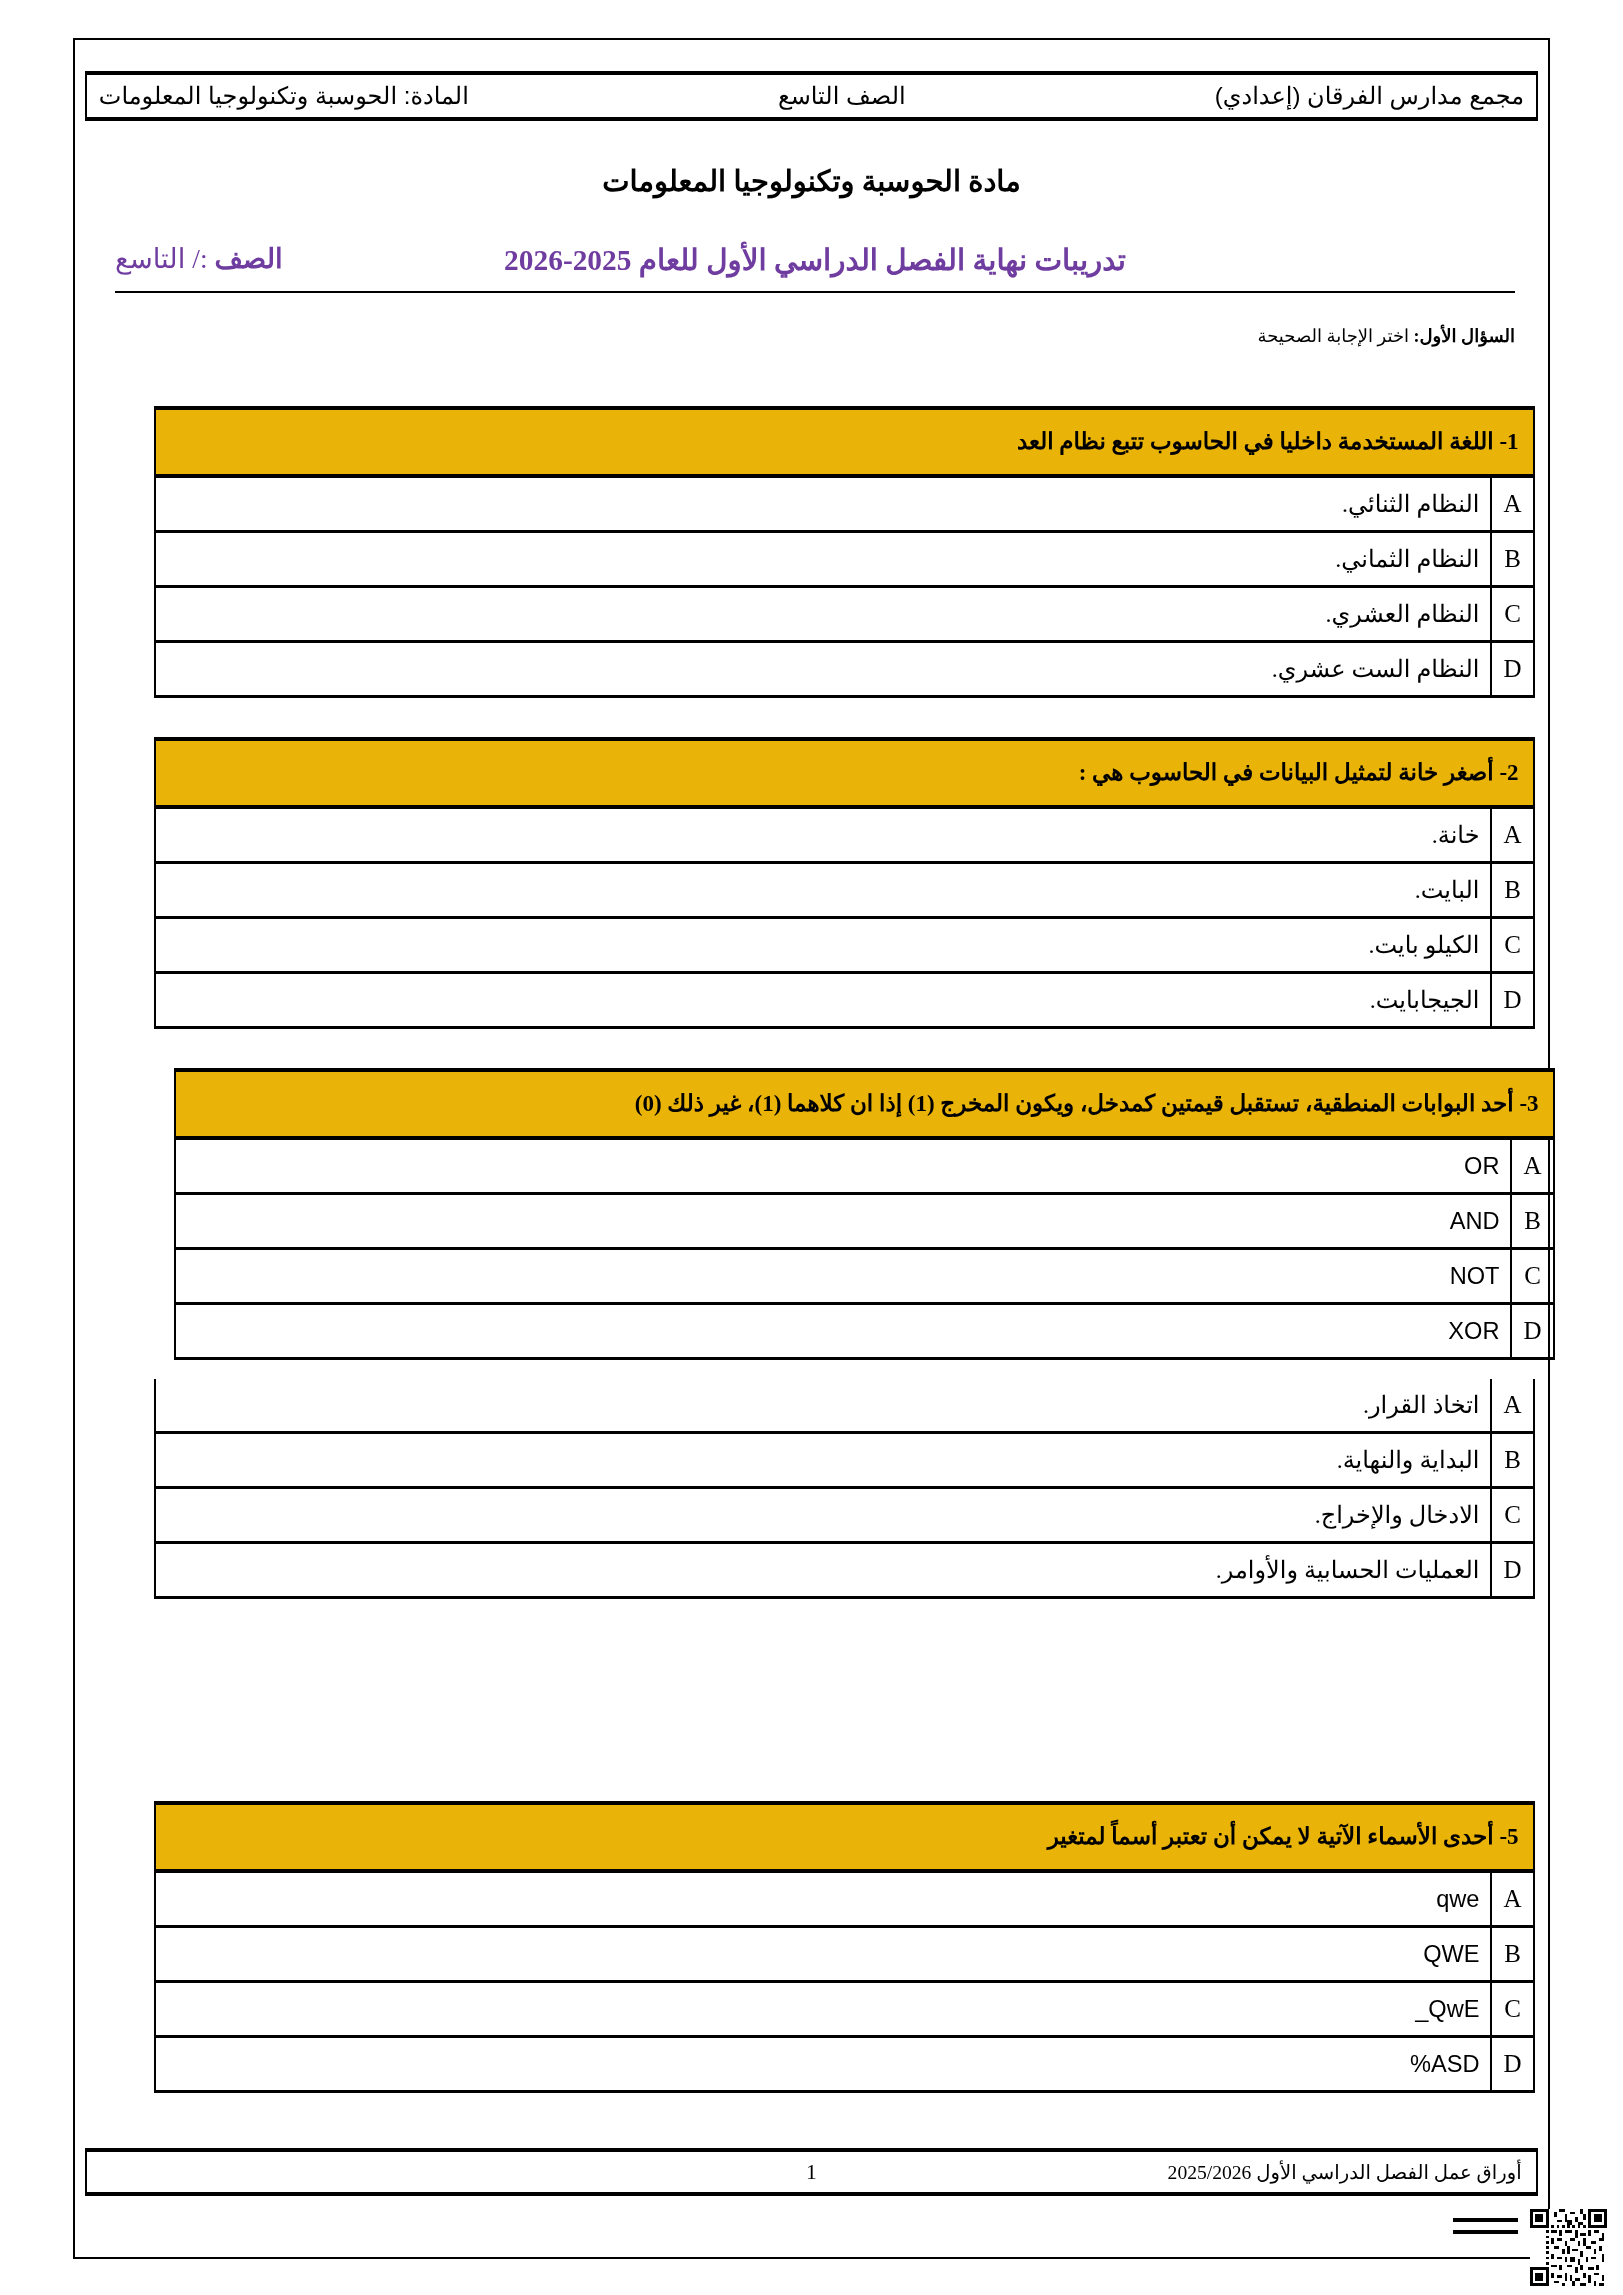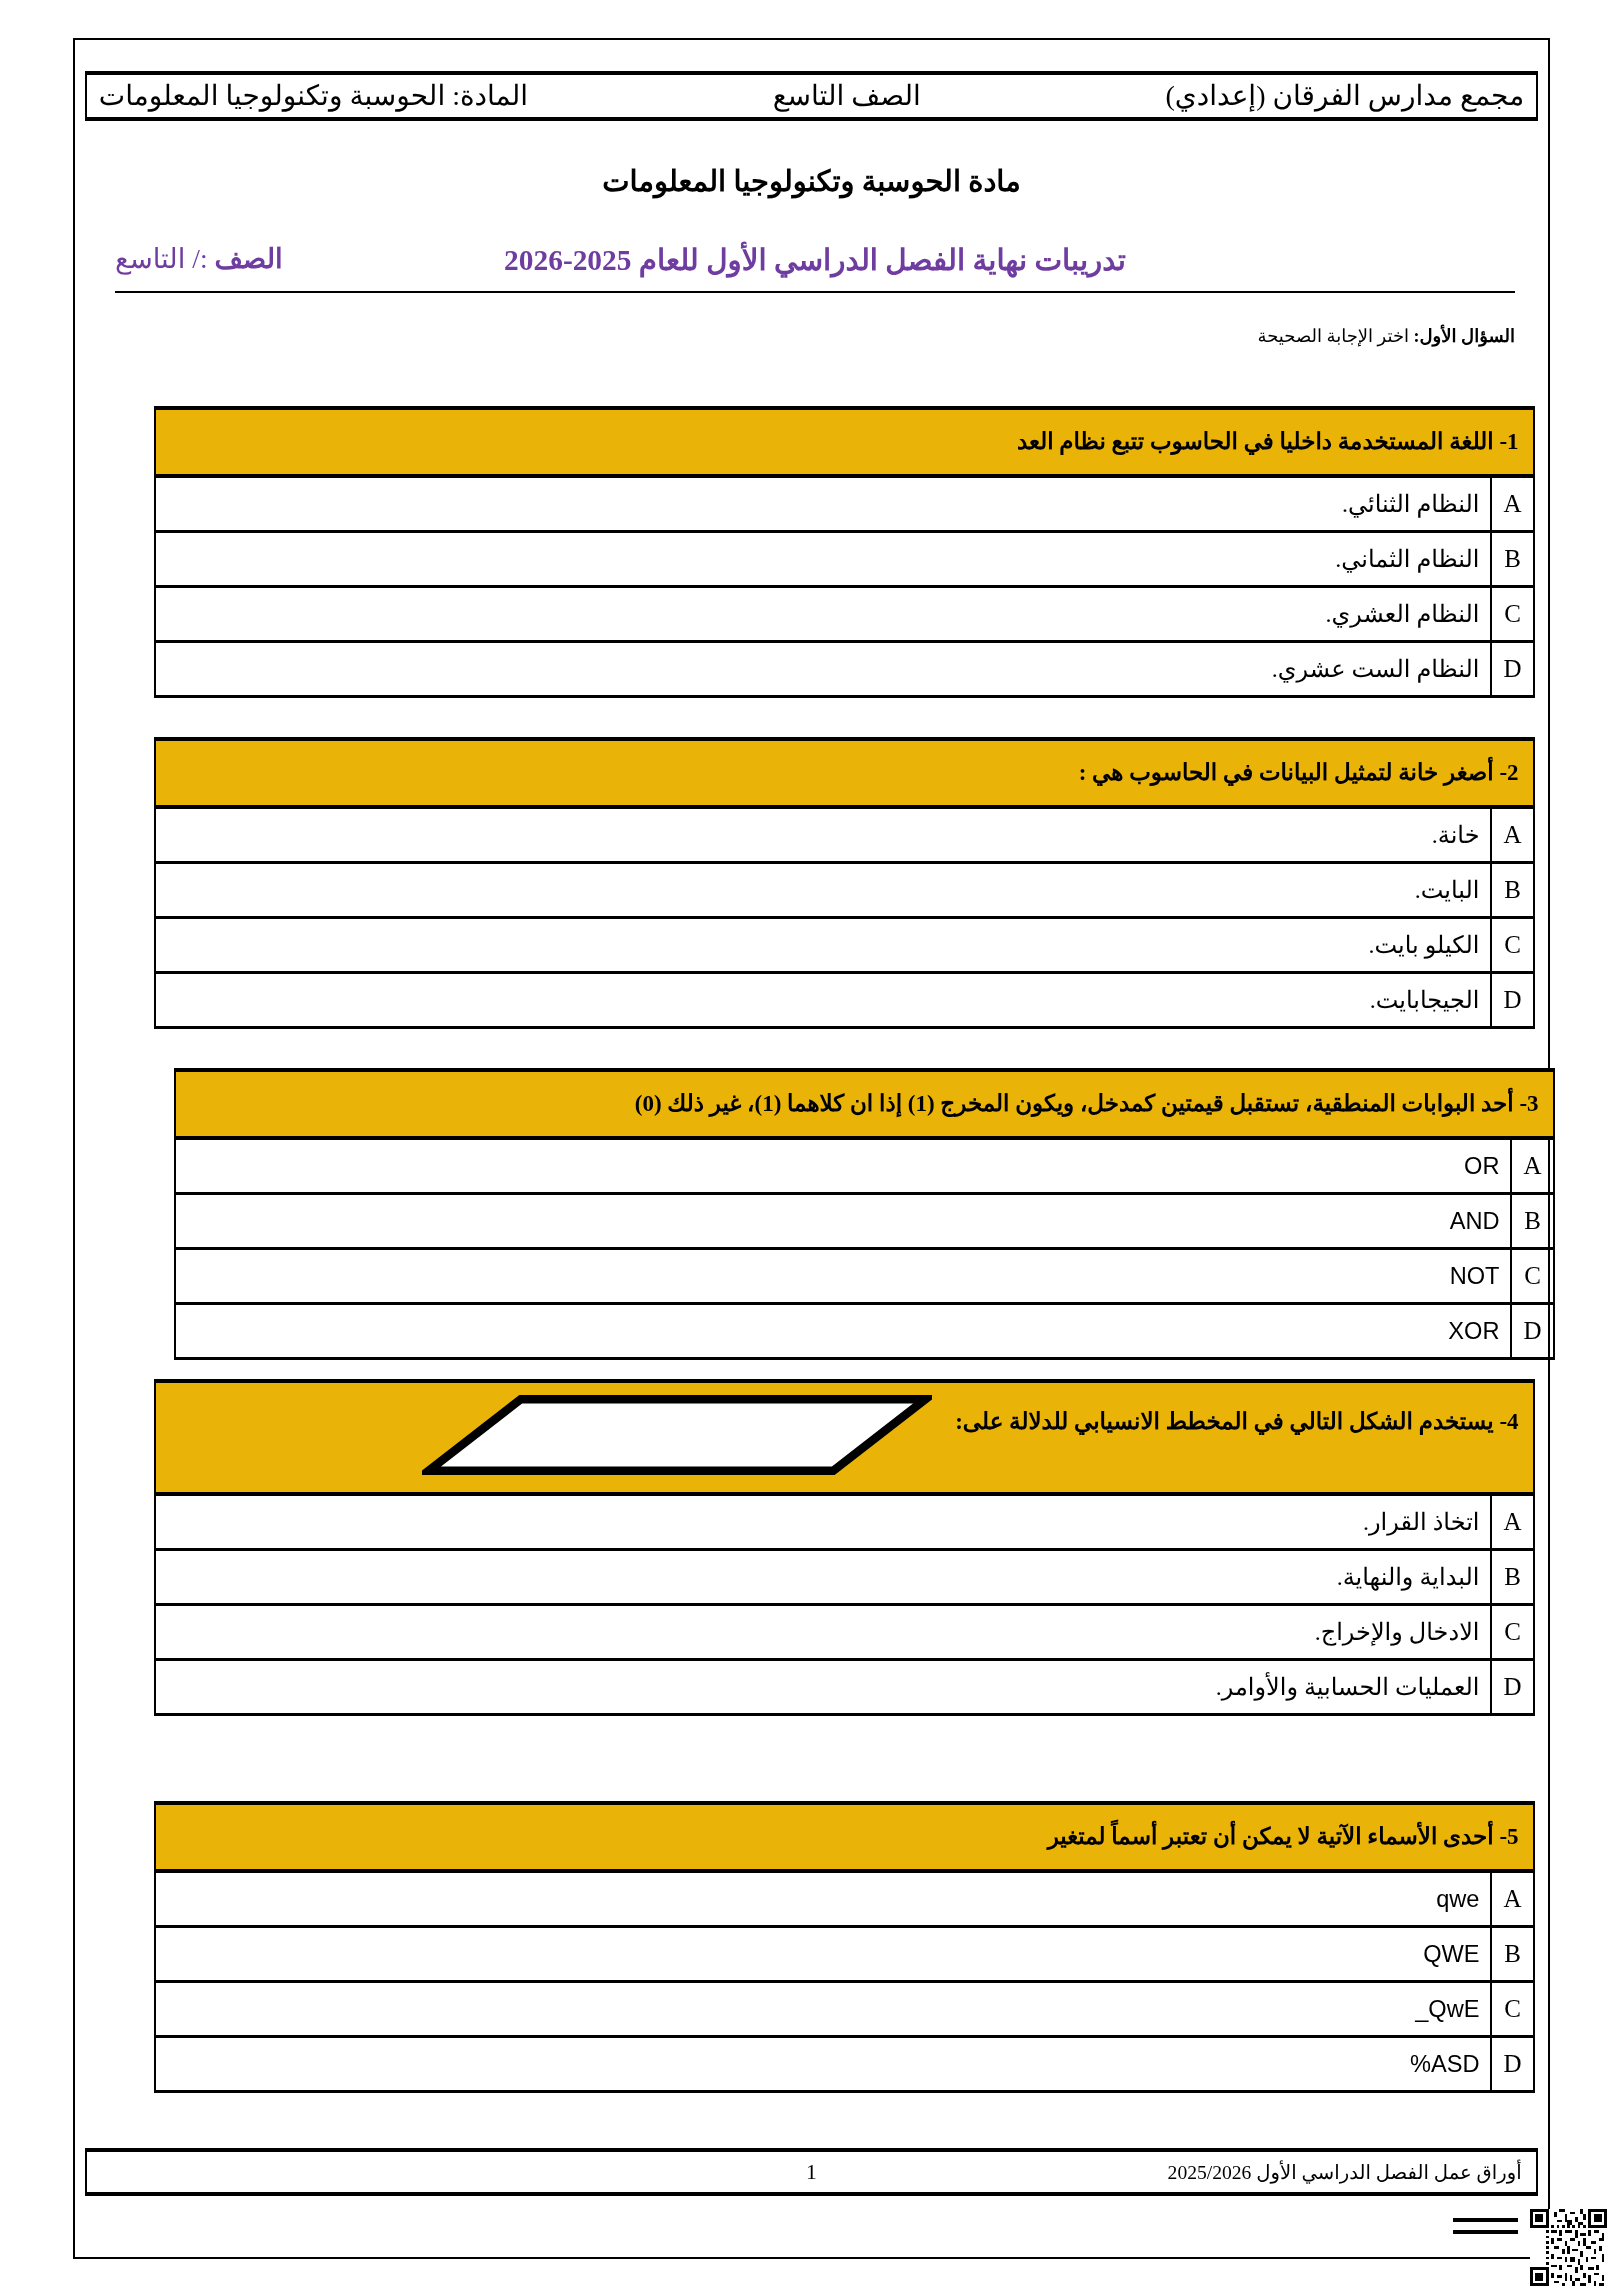--- a/index.html
+++ b/index.html
@@ -38,22 +38,22 @@
     border-bottom: 4.6px solid #000;
     border-left: 2px solid #000;
     border-right: 2px solid #000;
     box-sizing: border-box;
     display: flex;
     align-items: center;
     justify-content: space-between;
     padding: 0 11.8px;
   }
   .header-band .hcell {
-    font-size: 28px;
-    font-family: Liberation Serif, serif;
+    font-size: 24px;
+    font-family: Liberation Sans, sans-serif;
     white-space: nowrap;
     line-height: 1;
   }
   .hcell.h-right { text-align: right; }
   .hcell.h-mid   { text-align: center; }
   .hcell.h-left  { text-align: left; }
 
   
   .subject-title {
     position: absolute;
@@ -329,28 +329,20 @@
     <div class="opt-letter">C</div>
     <div class="opt-text latin">NOT</div>
   </div>
   <div class="qrow">
     <div class="opt-letter">D</div>
     <div class="opt-text latin">XOR</div>
   </div>
 </div>
 
 <div class="qtable" style="top:1379px;">
-  <div class="qhead with-shape">
-    <div class="qtext">4- يستخدم الشكل التالي في المخطط الانسيابي للدلالة على:</div>
-    <div class="shape-wrap">
-      <svg width="510" height="82" viewBox="0 0 780 126" xmlns="http://www.w3.org/2000/svg">
-        <polygon points="150,8 772,8 630,118 8,118" fill="#ffffff" stroke="#000000" stroke-width="13" stroke-linejoin="miter"></polygon>
-      </svg>
-    </div>
-  </div>
   <div class="qrow">
     <div class="opt-letter">A</div>
     <div class="opt-text">اتخاذ القرار.</div>
   </div>
   <div class="qrow">
     <div class="opt-letter">B</div>
     <div class="opt-text">البداية والنهاية.</div>
   </div>
   <div class="qrow">
     <div class="opt-letter">C</div>

